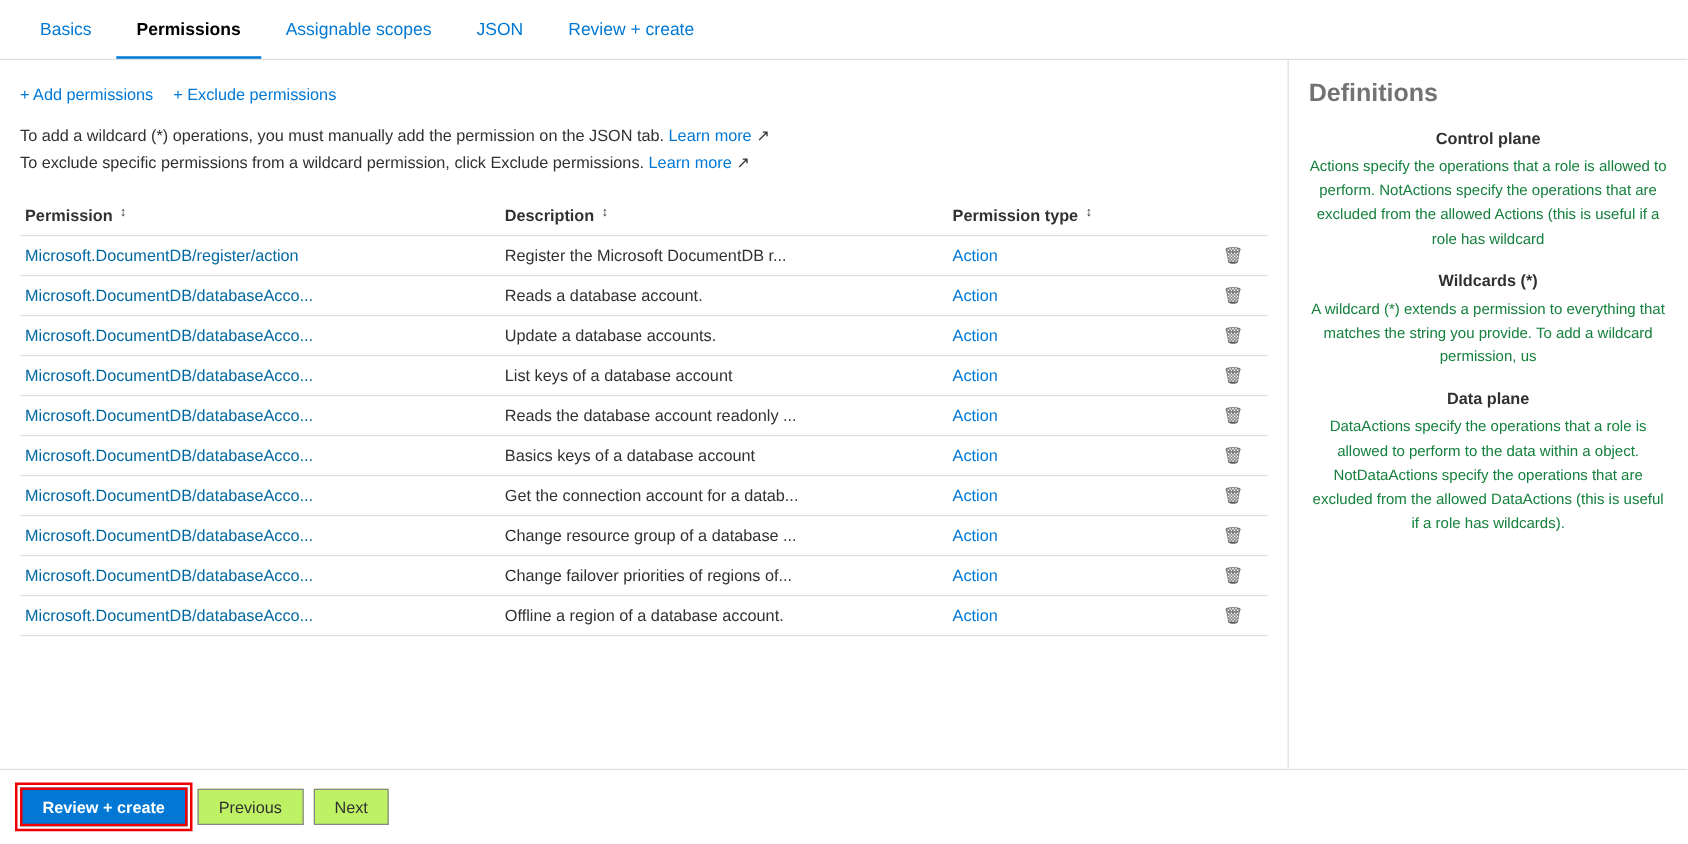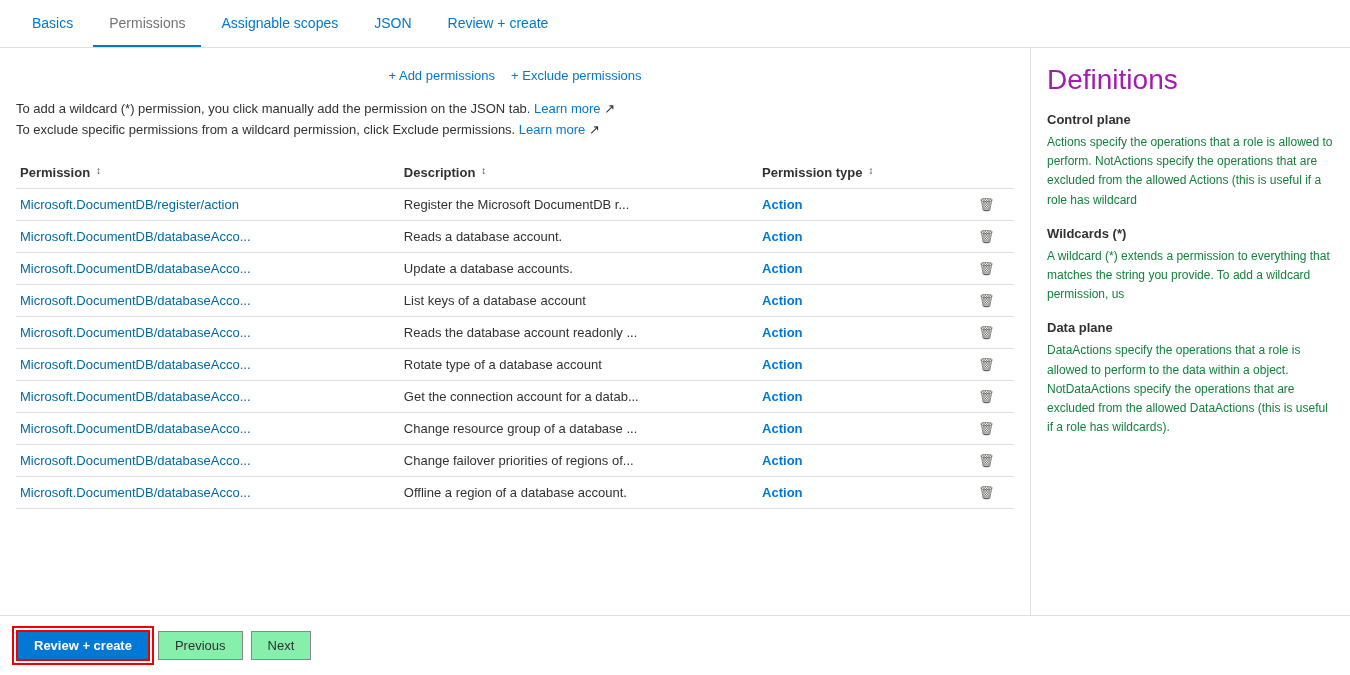--- a/index.html
+++ b/index.html
@@ -1,61 +1,61 @@
 <!DOCTYPE html>
 <html><head>
   <meta charset="utf-8">
   <style>
     * { box-sizing: border-box; margin: 0; padding: 0; }
     body { font-family: 'Segoe UI', Arial, sans-serif; font-size: 13px; color: #323130; background: #fff; height: 675px; overflow: hidden; }
 
     
     .nav-tabs { display: flex; align-items: flex-end; border-bottom: 1px solid #e1dfdd; padding: 0 16px; height: 48px; }
     .nav-tab { padding: 14px 16px; cursor: pointer; color: #0078d4; font-size: 14px; text-decoration: none; border-bottom: 2px solid transparent; margin-right: 4px; }
-    .nav-tab.active { color: #737373; border-bottom: 2px solid #0078d4; font-weight: 400; }
+    .nav-tab.active { color: #000000; border-bottom: 2px solid #0078d4; font-weight: 700; }
 
     
     .main-container { display: flex; height: calc(675px - 48px - 60px); overflow: hidden; }
 
     
     .left-panel { flex: 1; padding: 16px; overflow-y: auto; }
 
     
-    .actions-bar { display: flex; gap: 16px; margin-bottom: 12px; justify-content: center; }
+    .actions-bar { display: flex; gap: 16px; margin-bottom: 12px; }
     .action-btn { display: flex; align-items: center; gap: 4px; color: #0078d4; cursor: pointer; background: none; border: none; font-size: 13px; padding: 4px 0; }
 
     
     .info-text { font-size: 13px; color: #323130; line-height: 1.6; margin-bottom: 16px; }
     .info-text a { color: #0078d4; text-decoration: none; }
 
     
     .permissions-table { width: 100%; border-collapse: collapse; }
     .permissions-table th { text-align: left; padding: 8px 8px 8px 4px; font-size: 13px; font-weight: 600; color: #323130; border-bottom: 1px solid #e1dfdd; }
     .sort-icon { color: #323130; margin-left: 4px; font-size: 10px; cursor: pointer; }
     .permissions-table td { padding: 8px 8px 8px 4px; font-size: 13px; border-bottom: 1px solid #e1dfdd; vertical-align: middle; }
     .td-permission { color: #0369a1; cursor: pointer; max-width: 300px; overflow: hidden; text-overflow: ellipsis; white-space: nowrap; }
     .td-description { color: #323130; max-width: 280px; overflow: hidden; text-overflow: ellipsis; white-space: nowrap; }
     .td-action { color: #0078d4; }
     .td-delete { color: #605e5c; cursor: pointer; font-size: 16px; text-align: center; }
     .col-permission { width: 300px; }
     .col-description { width: 280px; }
-    .col-type { width: 160px; font-weight: bold; }
+    .col-type { width: 160px; }
     .col-delete { width: 40px; }
 
     
     .right-panel { width: 320px; padding: 16px; border-left: 1px solid #e1dfdd; overflow-y: auto; background: #fff; }
-    .definitions-title { font-size: 28px; font-weight: 400; color: #a21caf; margin-bottom: 16px; }
-    .def-section { margin-bottom: 16px; }
+    .definitions-title { font-size: 20px; font-weight: 700; color: #737373; margin-bottom: 16px; }
+    .def-section { margin-bottom: 16px; text-align: center; }
     .def-section-title { font-weight: 700; font-size: 13px; margin-bottom: 6px; color: #323130; }
     .def-section-text { font-size: 12px; color: #15803d; line-height: 1.6; }
 
     
     .footer { display: flex; align-items: center; gap: 8px; padding: 12px 16px; border-top: 1px solid #e1dfdd; height: 60px; background: #fff; }
     .btn-review { background: #0078d4; color: #fff; border: 2px solid #e00; padding: 6px 16px; font-size: 13px; cursor: pointer; font-weight: 600; outline: 2px solid #e00; outline-offset: 2px; }
-    .btn-nav { background: #86efac; color: #323130; border: 1px solid #8a8886; padding: 6px 16px; font-size: 13px; cursor: pointer; }
+    .btn-nav { background: #bef264; color: #323130; border: 1px solid #8a8886; padding: 6px 16px; font-size: 13px; cursor: pointer; }
 
     .th-sort { display: flex; align-items: flex-start; gap: 2px; }
   </style>
 </head>
 <body>
 
 <div class="nav-tabs">
   <a class="nav-tab">Basics</a>
   <a class="nav-tab active">Permissions</a>
   <a class="nav-tab">Assignable scopes</a>
@@ -67,21 +67,21 @@
 
   <div class="left-panel">
 
     <div class="actions-bar">
       <button class="action-btn">+ Add permissions</button>
       <button class="action-btn">+ Exclude permissions</button>
     </div>
 
     <div class="info-text">
       <div>
-        <span>To add a wildcard (*) permission, you click manually add the permission on the JSON tab.</span>
+        <span>To add a wildcard (*) operations, you must manually add the permission on the JSON tab.</span>
         <a href="#">Learn more</a> ↗
       </div>
       <div>
         <span>To exclude specific permissions from a wildcard permission, click Exclude permissions.</span>
         <a href="#">Learn more</a> ↗
       </div>
     </div>
 
     <table class="permissions-table">
       <thead>
@@ -133,21 +133,21 @@
       <td class="td-delete col-delete" title="Delete">🗑</td>
     </tr>
           <tr>
       <td class="td-permission col-permission">Microsoft.DocumentDB/databaseAcco...</td>
       <td class="td-description col-description">Reads the database account readonly ...</td>
       <td class="td-action col-type">Action</td>
       <td class="td-delete col-delete" title="Delete">🗑</td>
     </tr>
           <tr>
       <td class="td-permission col-permission">Microsoft.DocumentDB/databaseAcco...</td>
-      <td class="td-description col-description">Rotate type of a database account</td>
+      <td class="td-description col-description">Basics keys of a database account</td>
       <td class="td-action col-type">Action</td>
       <td class="td-delete col-delete" title="Delete">🗑</td>
     </tr>
           <tr>
       <td class="td-permission col-permission">Microsoft.DocumentDB/databaseAcco...</td>
       <td class="td-description col-description">Get the connection account for a datab...</td>
       <td class="td-action col-type">Action</td>
       <td class="td-delete col-delete" title="Delete">🗑</td>
     </tr>
           <tr>

